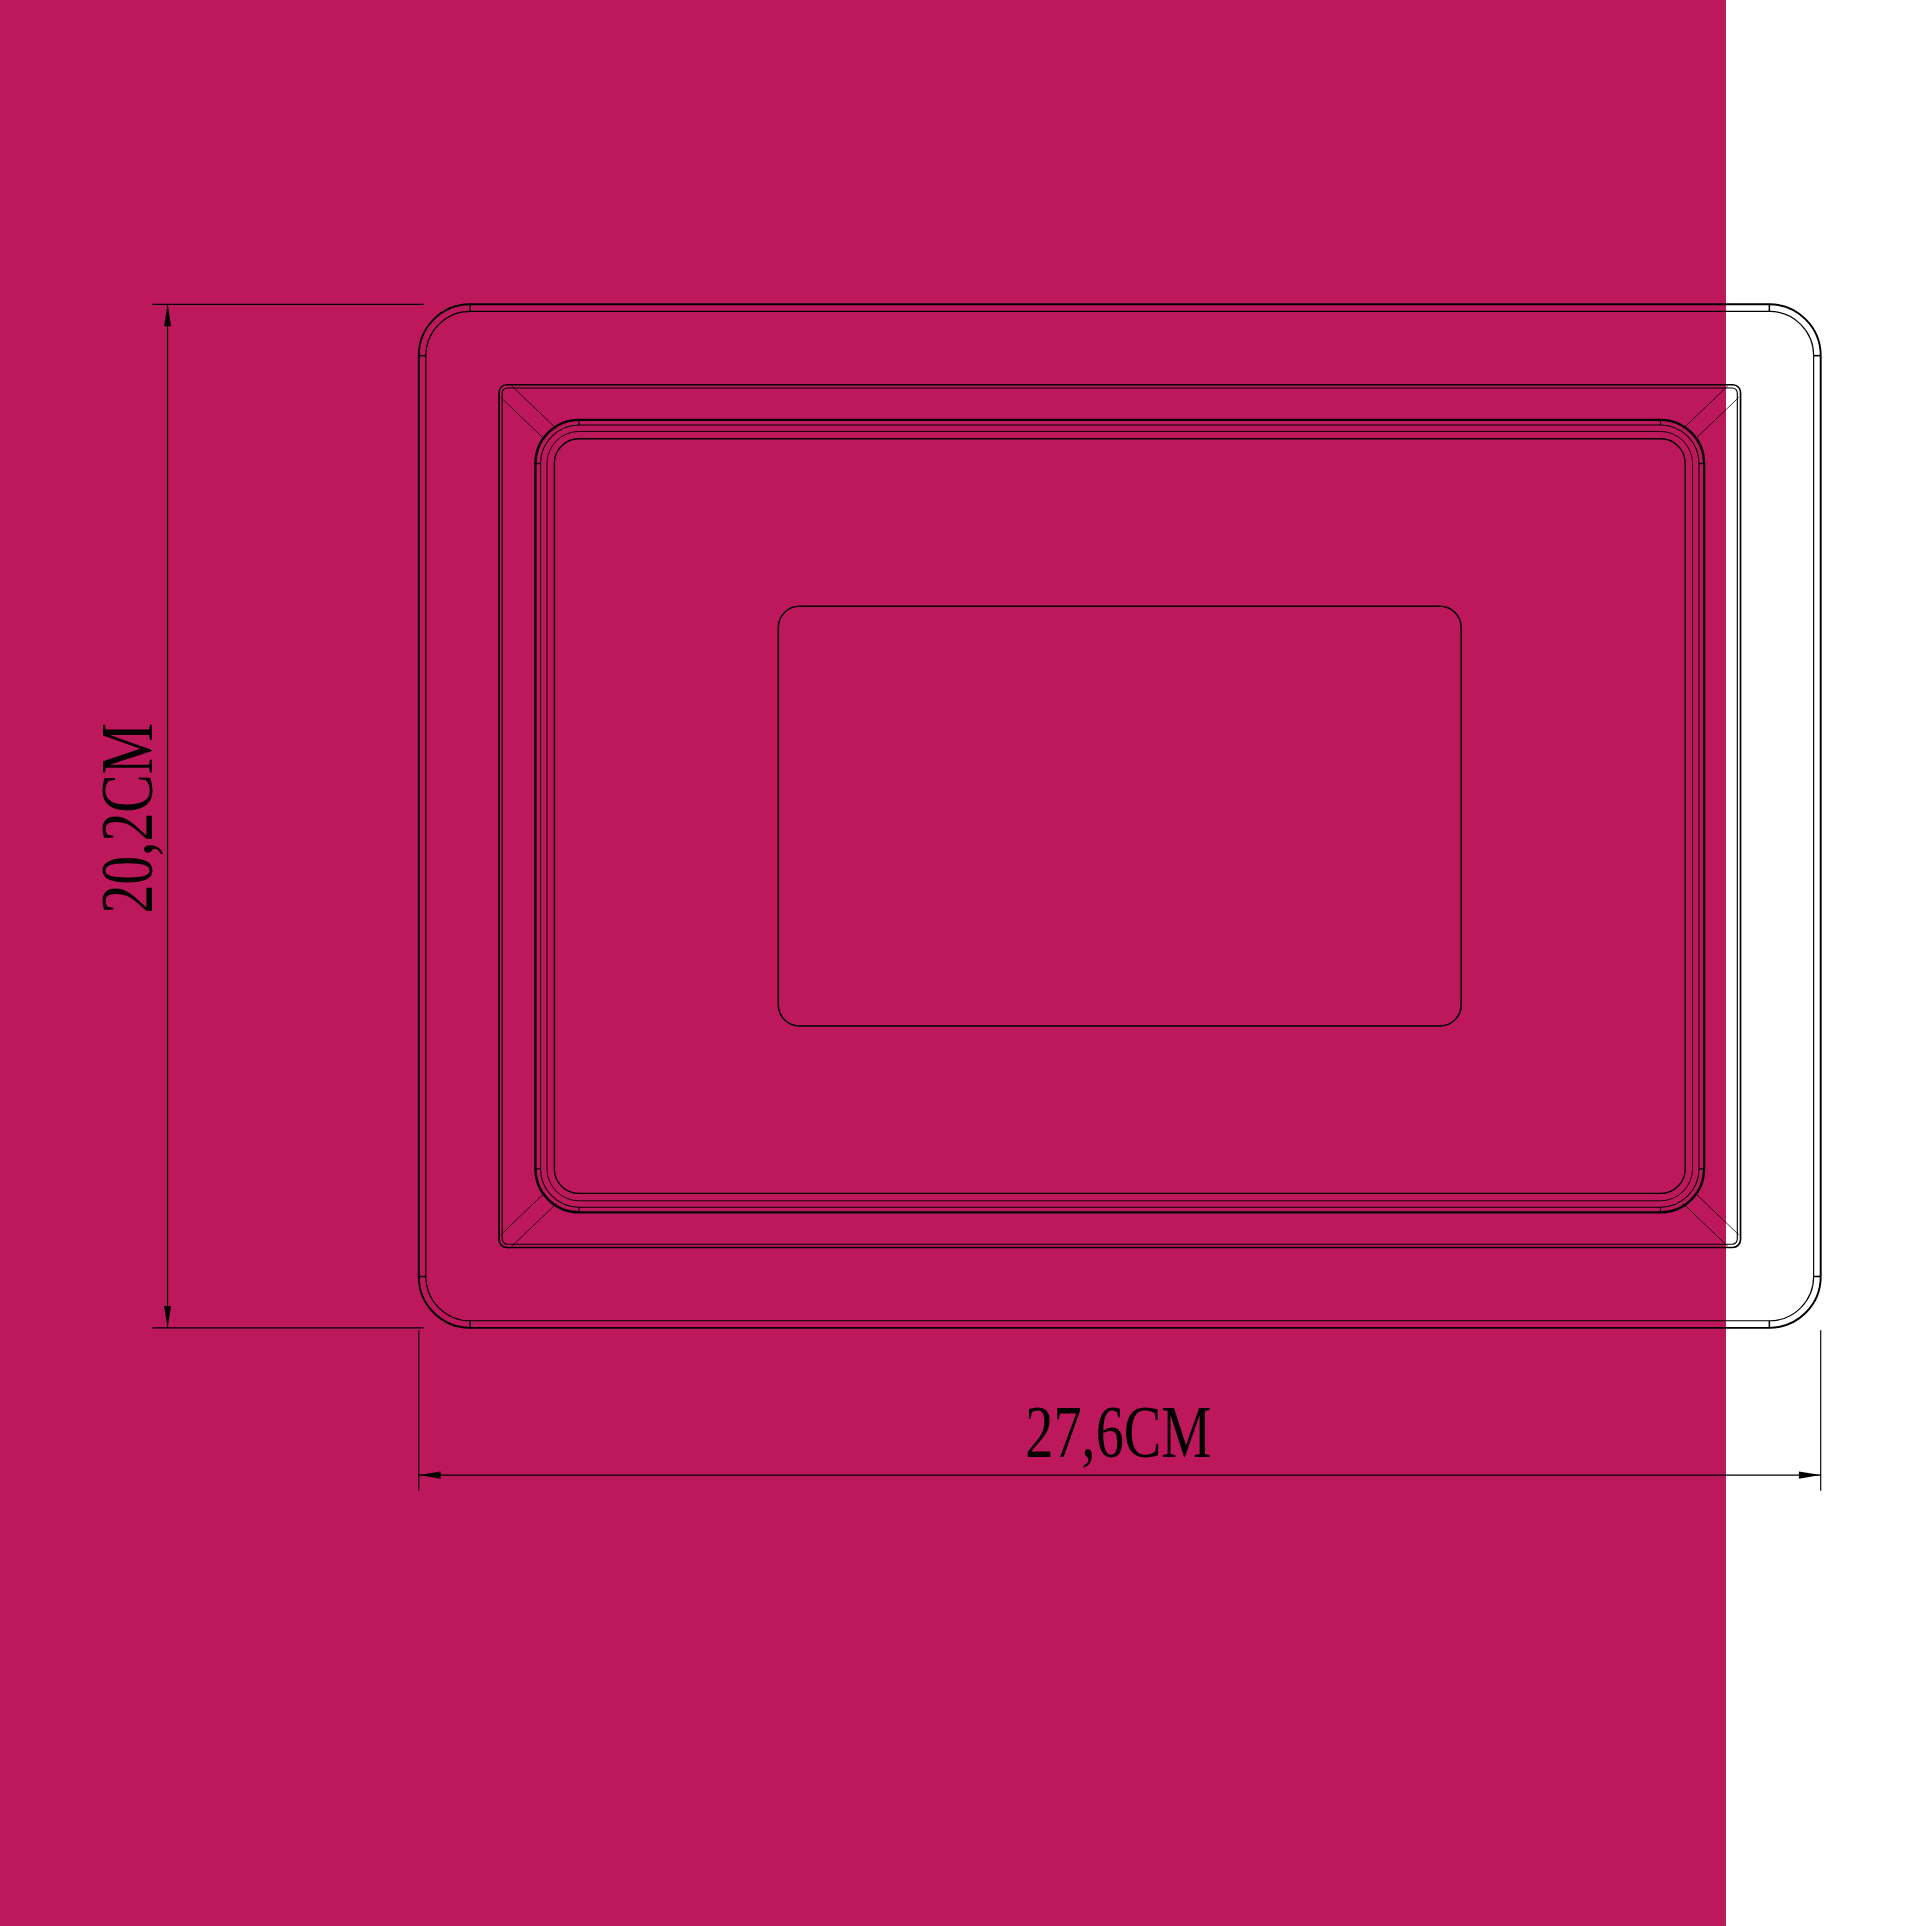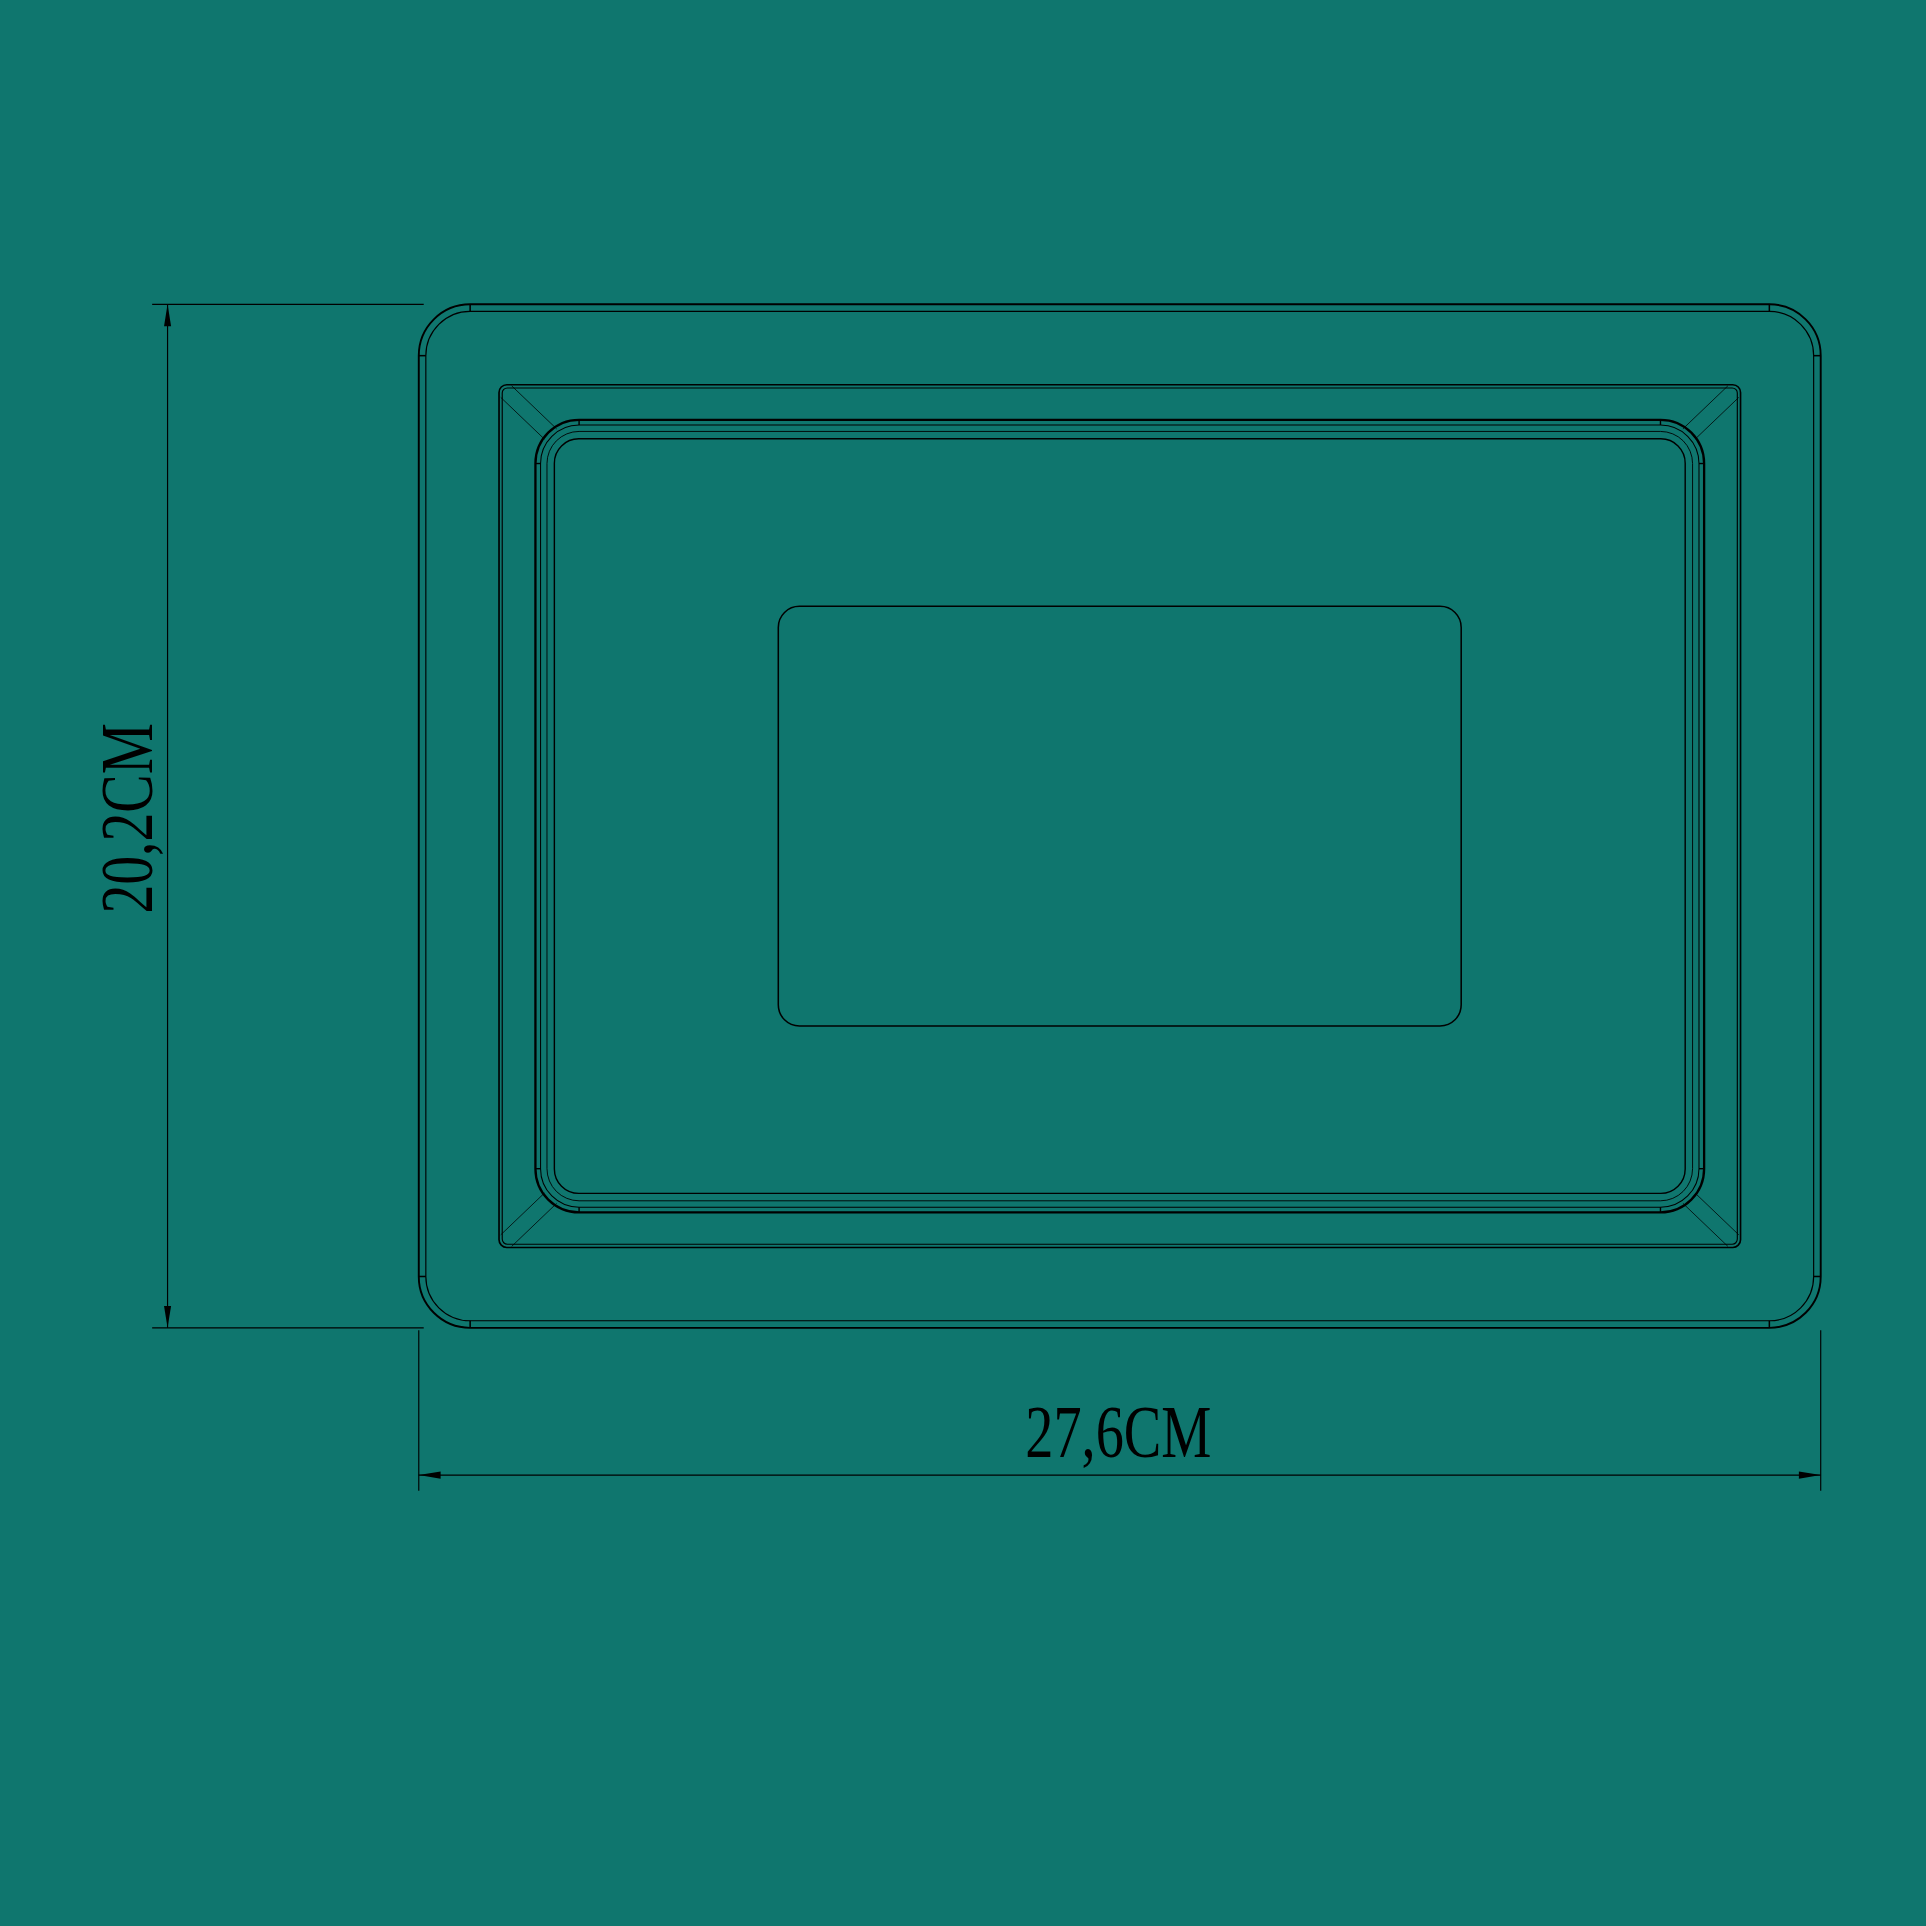--- a/index.html
+++ b/index.html
@@ -1,23 +1,23 @@
 <!DOCTYPE html>
 <html style="font-size:10.3px"><head>
 <meta charset="utf-8">
 <style>
   html, body {
     margin: 0;
     padding: 0;
     background: #ffffff;
   }
   .canvas {
-    width: 1926px;
+    width: 1726px;
     height: 1926px;
-    background: #0f766e;
+    background: #be185d;
     position: relative;
   }
   svg { display: block; }
   .ln   { fill: none; stroke: #000000; }
   .w30  { stroke-width: 3; }
   .w36  { stroke-width: 3.6; }
   .w26  { stroke-width: 2.6; }
   .w24  { stroke-width: 2.4; }
   .w22  { stroke-width: 2.2; }
   .w18  { stroke-width: 1.8; }

